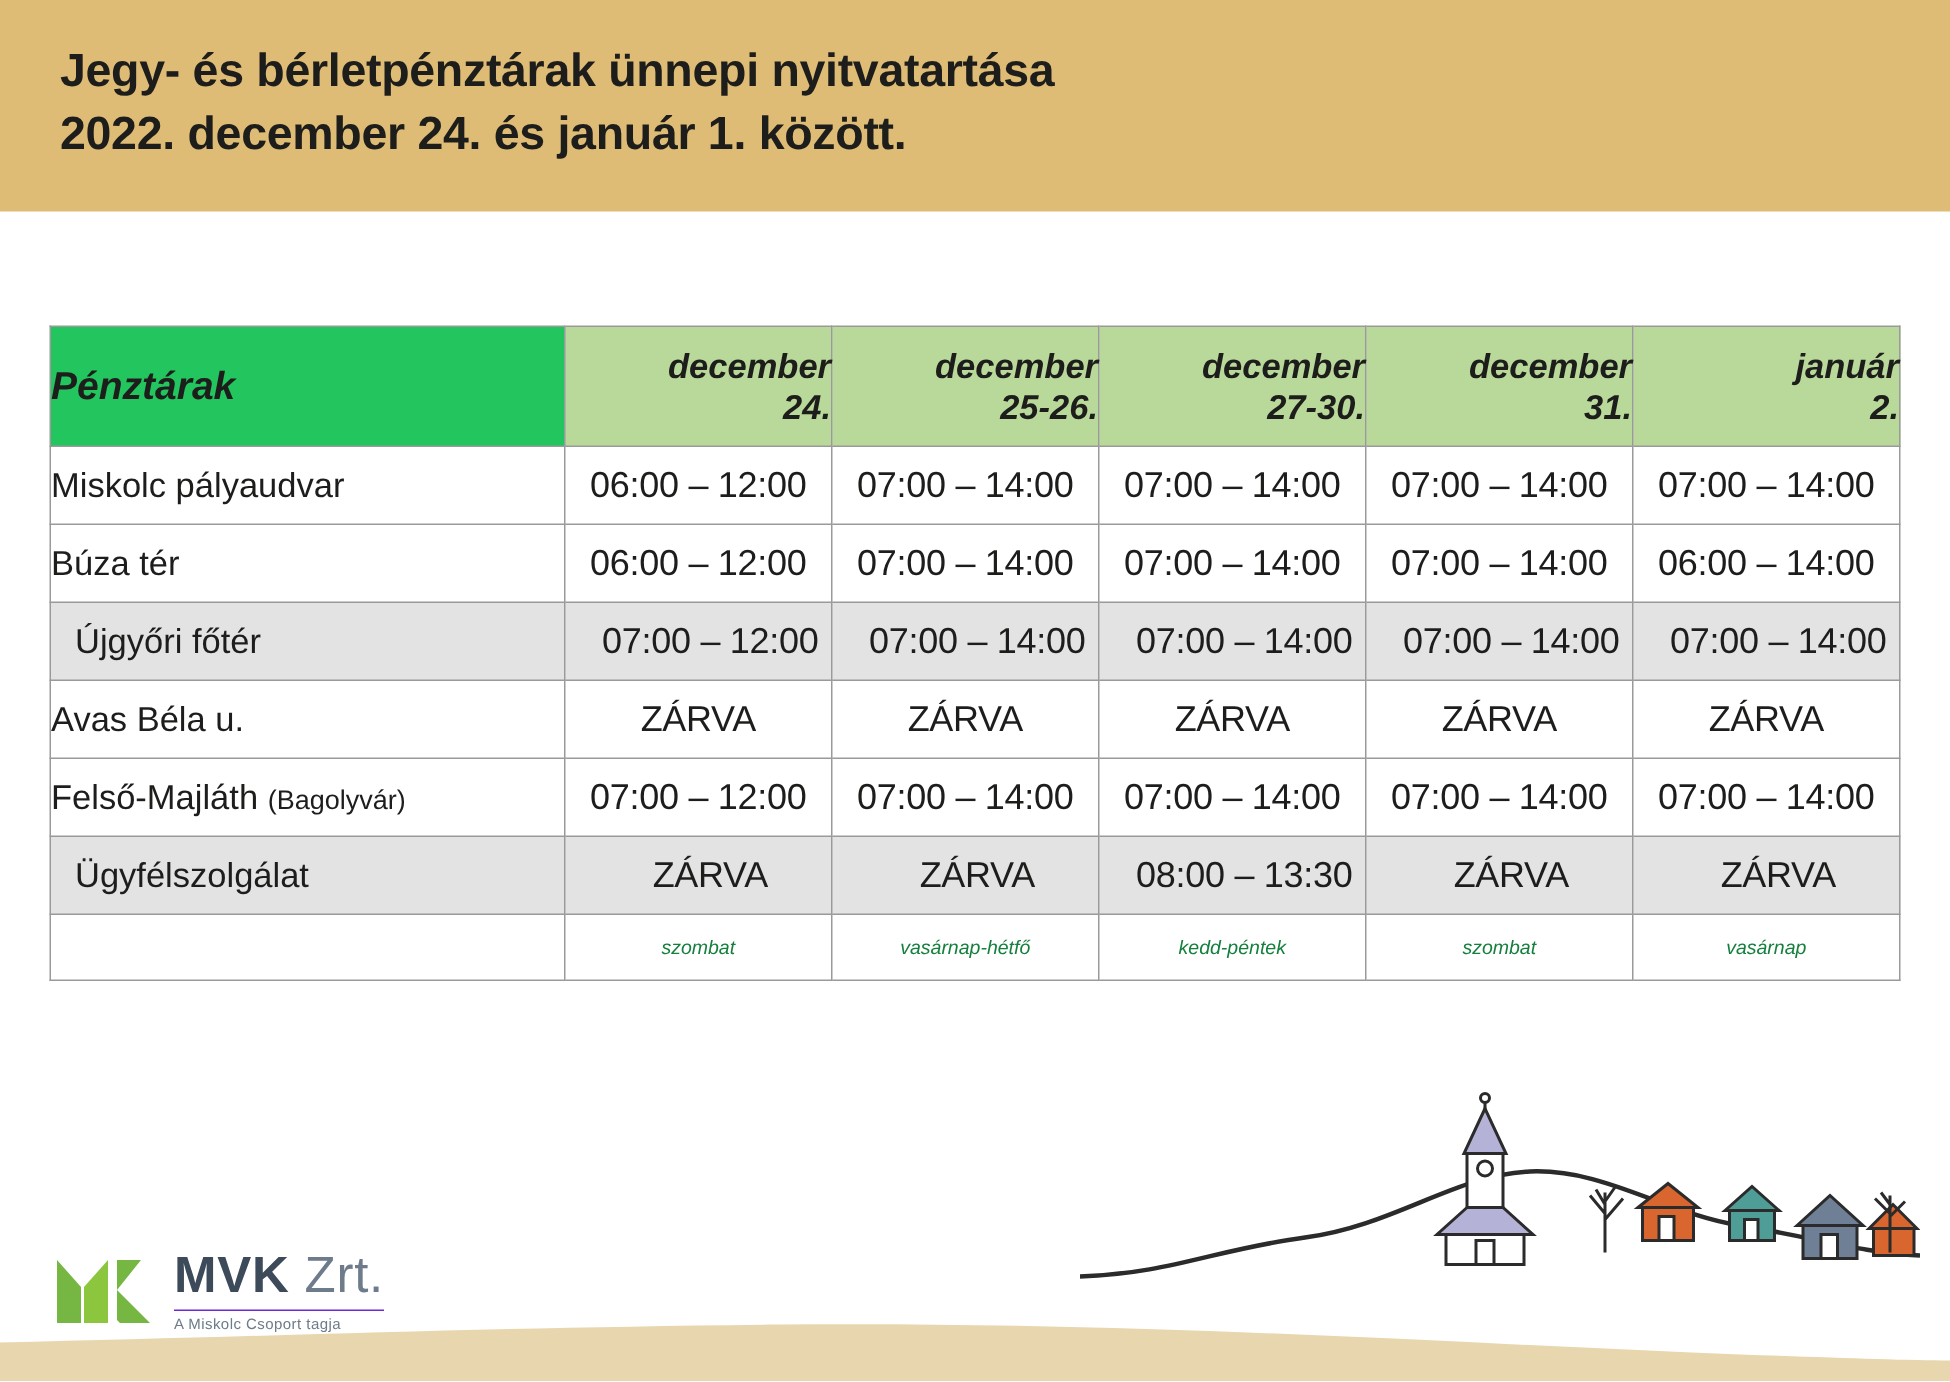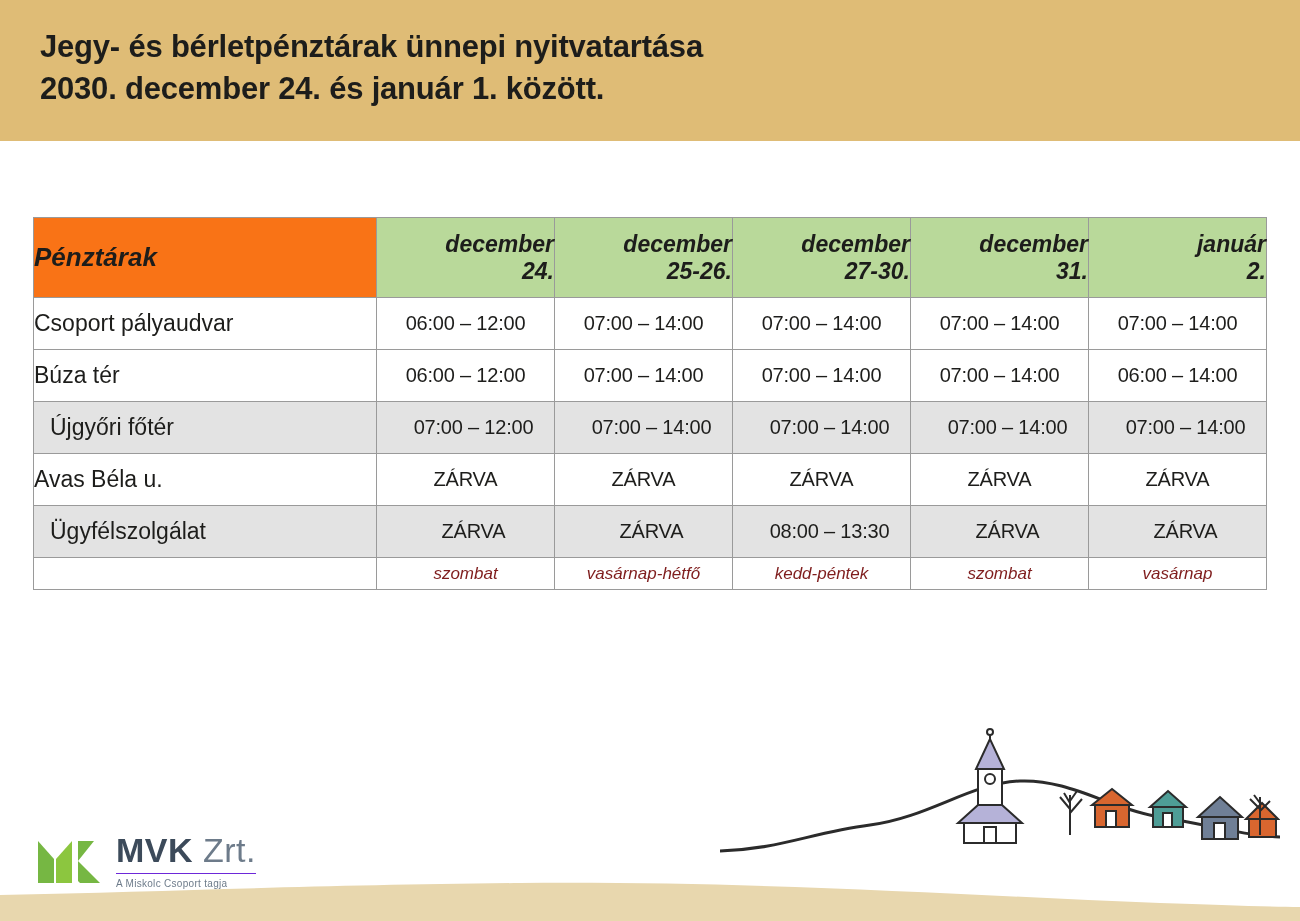--- a/index.html
+++ b/index.html
@@ -41,21 +41,21 @@
     border-collapse: collapse;
     width: 1234px;
     table-layout: fixed;
   }
   table.schedule th, table.schedule td {
     border: 1px solid #9a9a9a;
     padding: 0;
   }
   
   .th-corner {
-    background: #f97316;
+    background: #22c55e;
     text-align: left;
     padding: 10px 0 10px 14px;
     font-size: 26px;
     font-style: italic;
     font-weight: bold;
     height: 80px;
     box-sizing: border-box;
     width: 343px;
   }
   .th-date {
@@ -77,39 +77,39 @@
     padding: 9px 0 9px 14px;
     height: 52px;
     box-sizing: border-box;
     white-space: nowrap;
   }
   td.name-cell .sub {
     font-size: 18px;
   }
   td.time-cell {
     text-align: center;
-    font-size: 20px;
+    font-size: 24px;
     height: 52px;
     box-sizing: border-box;
     letter-spacing: -0.2px;
   }
   tr.row-alt td { background: #e3e3e3; padding-left: 16px; }
   tr.row-plain td { background: #ffffff; }
 
   
   td.footer-blank {
     border: none;
     background: #ffffff;
   }
   td.footer-day {
     text-align: center;
-    font-size: 17px;
+    font-size: 13px;
     font-style: italic;
-    color: #7f1d1d;
-    height: 32px;
+    color: #15803d;
+    height: 44px;
     box-sizing: border-box;
     background: #ffffff;
   }
 
   
   .bottom-band {
     position: absolute;
     left: 0;
     bottom: 0;
     width: 1300px;
@@ -154,21 +154,21 @@
     bottom: 48px;
     width: 560px;
     height: 160px;
   }
 </style>
 </head>
 <body>
 
 <div class="banner">
   <div class="banner-title">Jegy- és bérletpénztárak ünnepi nyitvatartása
-2030. december 24. és január 1. között.</div>
+2022. december 24. és január 1. között.</div>
 </div>
 
 <div class="table-wrap">
   <table class="schedule">
     <thead>
       <tr>
         <th class="th-corner">Pénztárak</th>
         <th class="th-date col-date">december
 24.</th>
         <th class="th-date col-date">december
@@ -176,21 +176,21 @@
         <th class="th-date col-date">december
 27-30.</th>
         <th class="th-date col-date">december
 31.</th>
         <th class="th-date col-date">január
 2.</th>
       </tr>
     </thead>
     <tbody>
       <tr class="row-plain">
-        <td class="name-cell"><span>Csoport pályaudvar</span><span class="sub"></span></td>
+        <td class="name-cell"><span>Miskolc pályaudvar</span><span class="sub"></span></td>
         <td class="time-cell">06:00 – 12:00</td>
         <td class="time-cell">07:00 – 14:00</td>
         <td class="time-cell">07:00 – 14:00</td>
         <td class="time-cell">07:00 – 14:00</td>
         <td class="time-cell">07:00 – 14:00</td>
       </tr>
       <tr class="row-plain">
         <td class="name-cell"><span>Búza tér</span><span class="sub"></span></td>
         <td class="time-cell">06:00 – 12:00</td>
         <td class="time-cell">07:00 – 14:00</td>
@@ -206,20 +206,28 @@
         <td class="time-cell">07:00 – 14:00</td>
         <td class="time-cell">07:00 – 14:00</td>
       </tr>
       <tr class="row-plain">
         <td class="name-cell"><span>Avas Béla u.</span><span class="sub"></span></td>
         <td class="time-cell">ZÁRVA</td>
         <td class="time-cell">ZÁRVA</td>
         <td class="time-cell">ZÁRVA</td>
         <td class="time-cell">ZÁRVA</td>
         <td class="time-cell">ZÁRVA</td>
+      </tr>
+      <tr class="row-plain">
+        <td class="name-cell"><span>Felső-Majláth </span><span class="sub">(Bagolyvár)</span></td>
+        <td class="time-cell">07:00 – 12:00</td>
+        <td class="time-cell">07:00 – 14:00</td>
+        <td class="time-cell">07:00 – 14:00</td>
+        <td class="time-cell">07:00 – 14:00</td>
+        <td class="time-cell">07:00 – 14:00</td>
       </tr>
       <tr class="row-alt">
         <td class="name-cell"><span>Ügyfélszolgálat</span><span class="sub"></span></td>
         <td class="time-cell">ZÁRVA</td>
         <td class="time-cell">ZÁRVA</td>
         <td class="time-cell">08:00 – 13:30</td>
         <td class="time-cell">ZÁRVA</td>
         <td class="time-cell">ZÁRVA</td>
       </tr>
       <tr>

